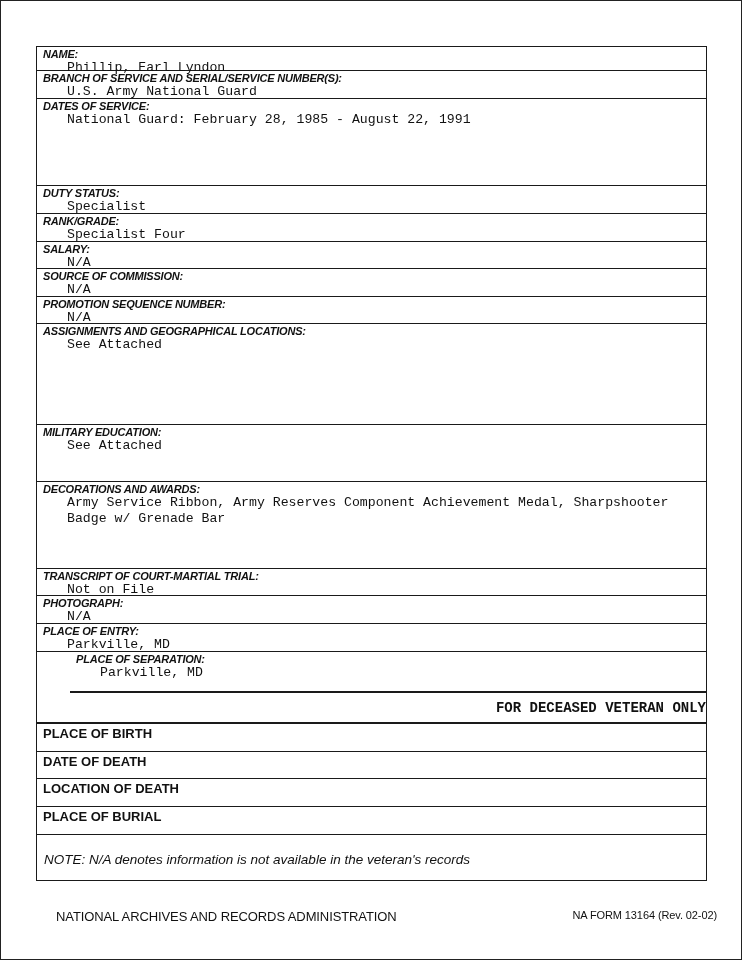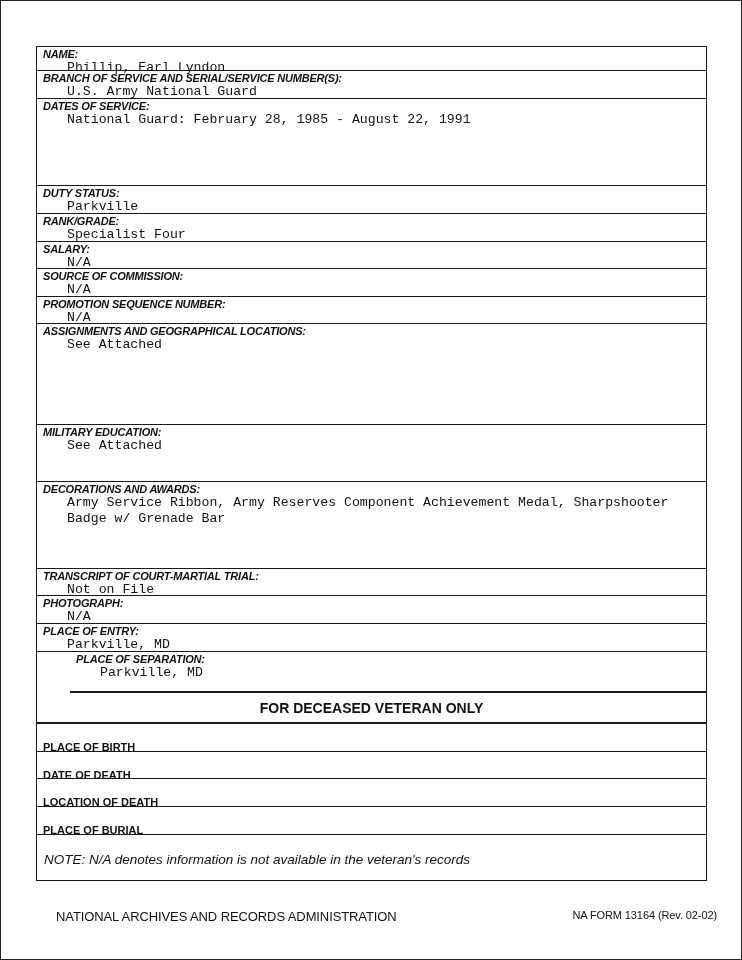--- a/index.html
+++ b/index.html
@@ -54,30 +54,31 @@
       font-size: 13.2px;
       line-height: 16px;
       padding-left: 24px;
       white-space: pre-wrap;
       margin-top: 0px;
     }
     .value .line { display: block; }
     .section-header {
       border-bottom: 2px solid #1a1a1a;
       box-sizing: border-box;
-      text-align: center;
+      text-align: right;
       font-weight: bold;
       font-size: 14px;
       line-height: 30px;
+      font-family: Liberation Mono, monospace;
     }
     .deceased-label {
       font-weight: bold;
-      font-size: 11px;
+      font-size: 13px;
       line-height: 12px;
-      padding-top: 17px;
+      padding-top: 4px;
     }
     .note {
       font-size: 13.5px;
       padding-left: 7px;
       padding-top: 17px;
       box-sizing: border-box;
     }
     .footer-left {
       position: absolute; left: 44px; top: 909px;
       font-size: 13px;
@@ -108,21 +109,21 @@
     <div class="value"><span class="line">U.S. Army National Guard</span></div>
   </div>
 
   <div class="row" style="height:87px">
     <div class="label">DATES OF SERVICE:</div>
     <div class="value"><span class="line">National Guard: February 28, 1985 - August 22, 1991</span></div>
   </div>
 
   <div class="row" style="height:28px">
     <div class="label">DUTY STATUS:</div>
-    <div class="value"><span class="line">Parkville</span></div>
+    <div class="value"><span class="line">Specialist</span></div>
   </div>
 
   <div class="row" style="height:28px">
     <div class="label">RANK/GRADE:</div>
     <div class="value"><span class="line">Specialist Four</span></div>
   </div>
 
   <div class="row" style="height:27px">
     <div class="label">SALARY:</div>
     <div class="value"><span class="line">N/A</span></div>

